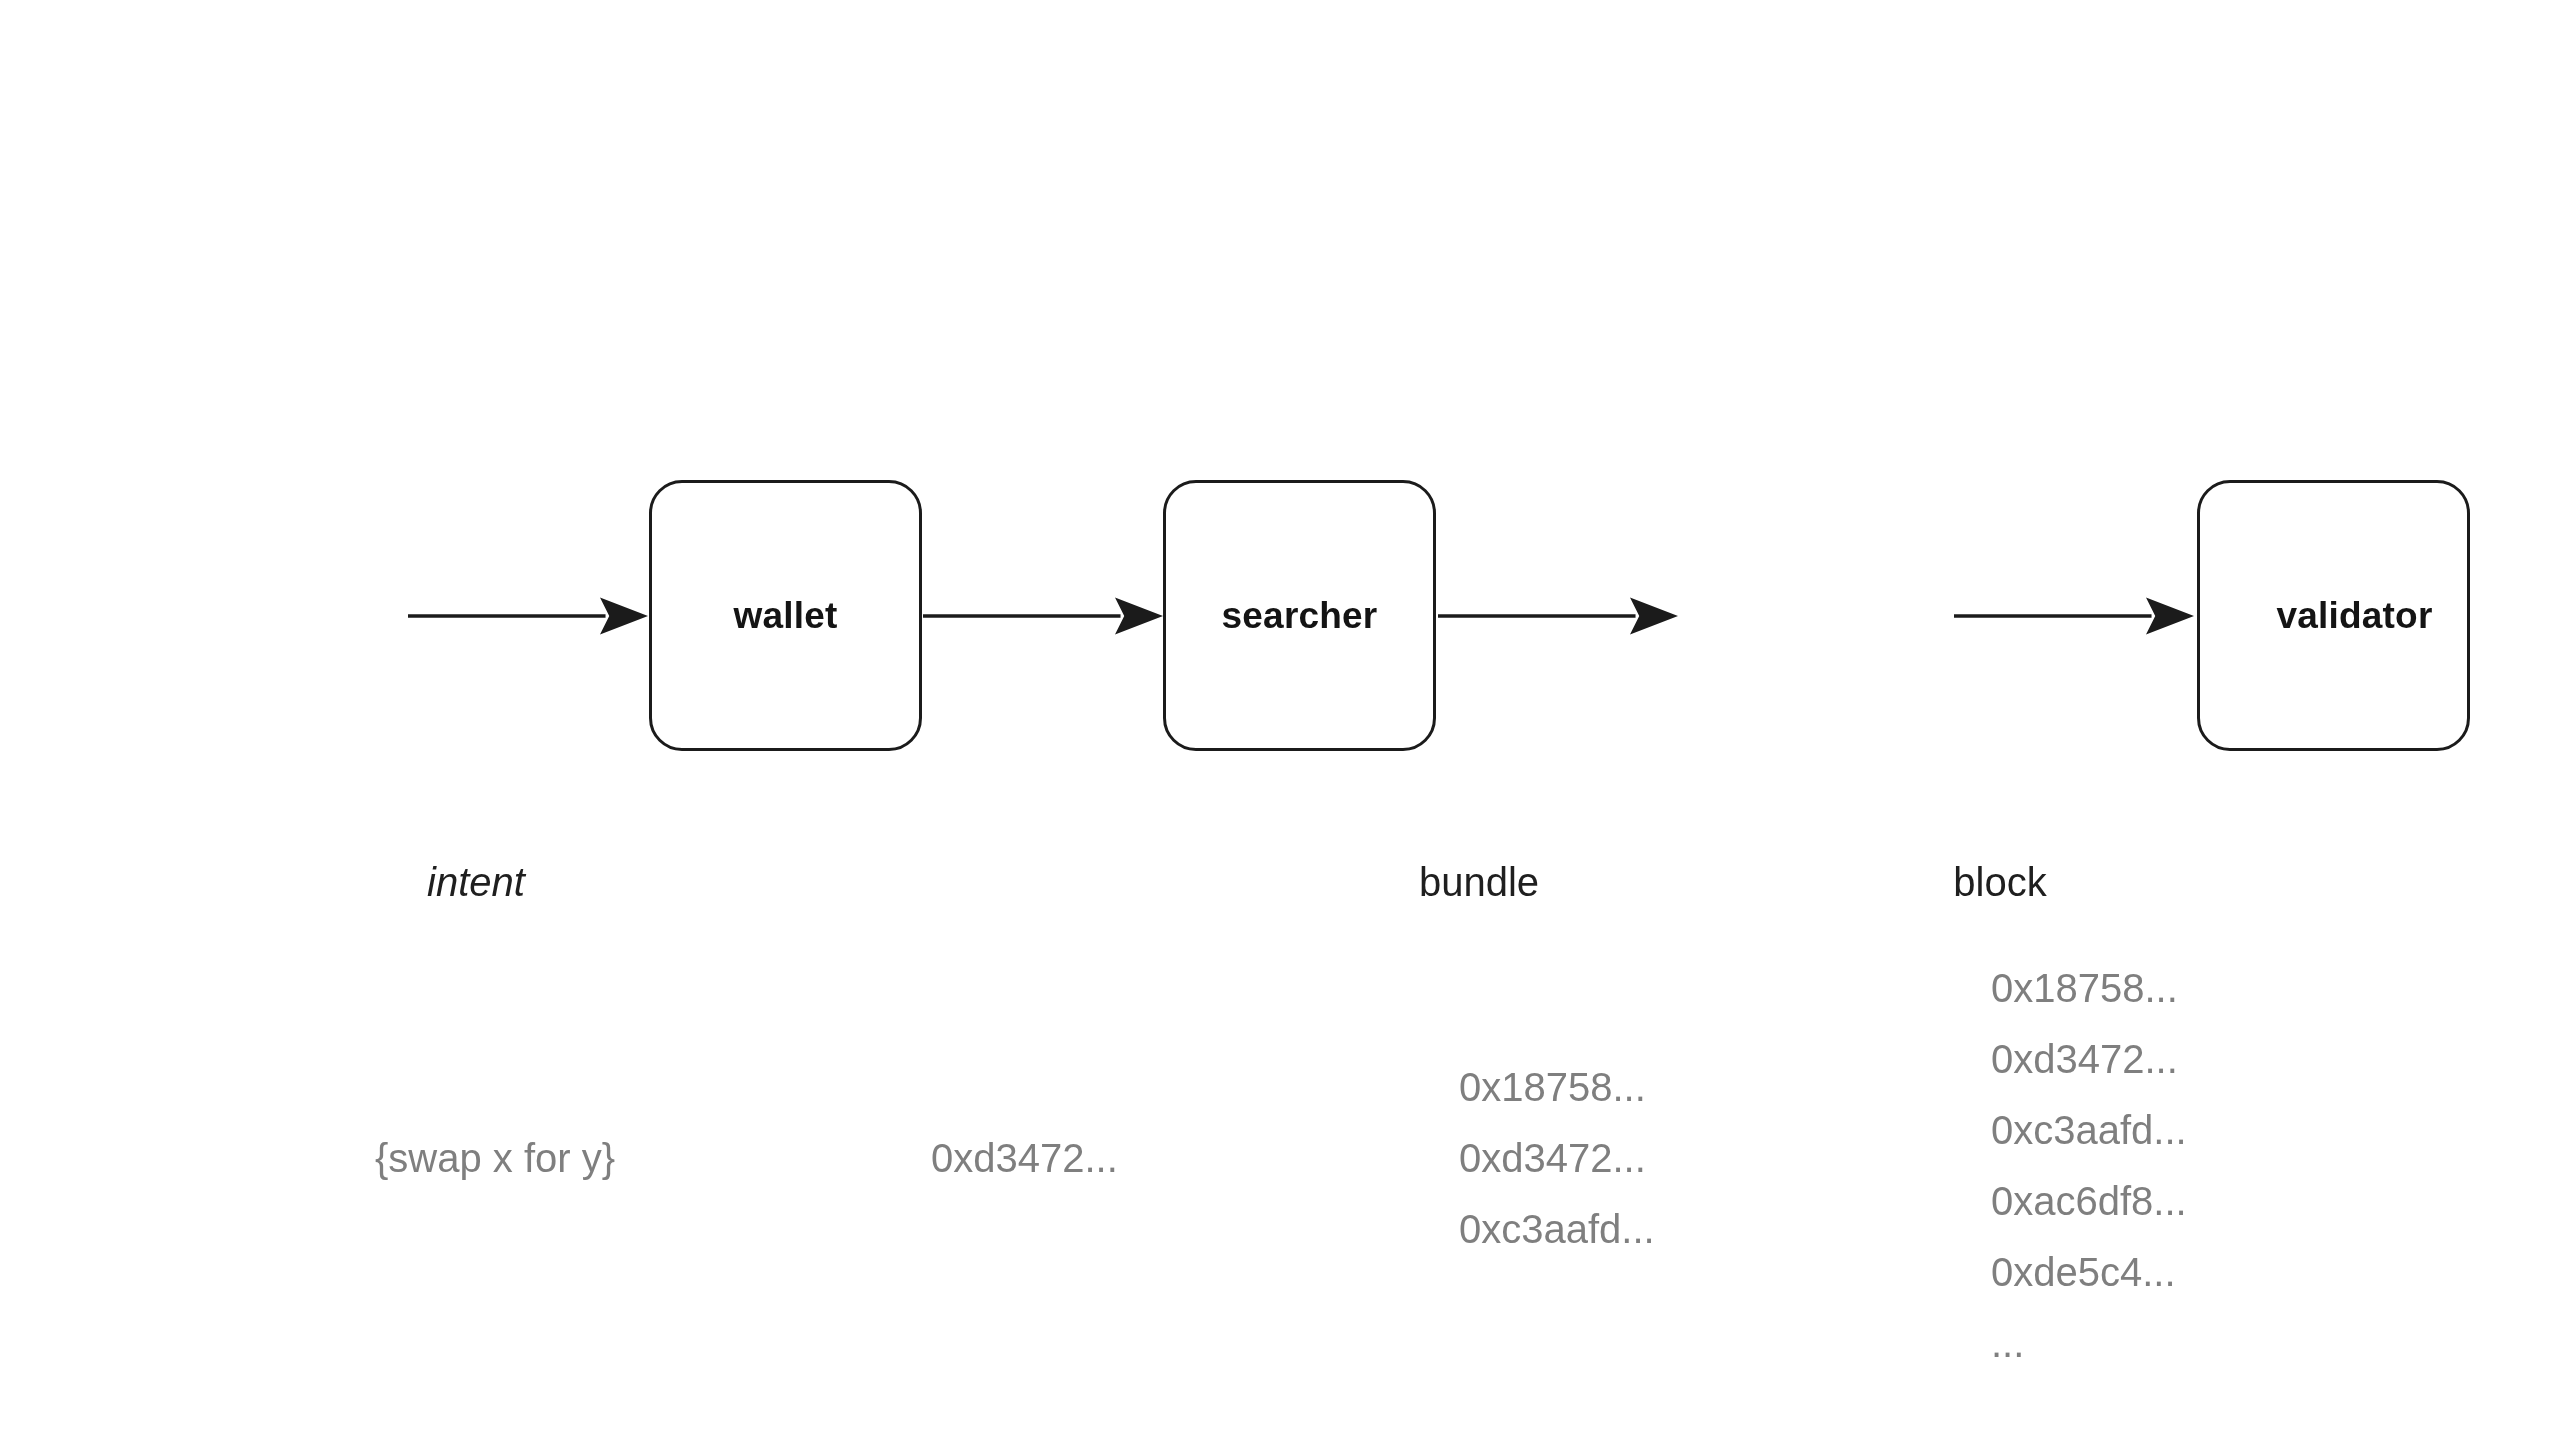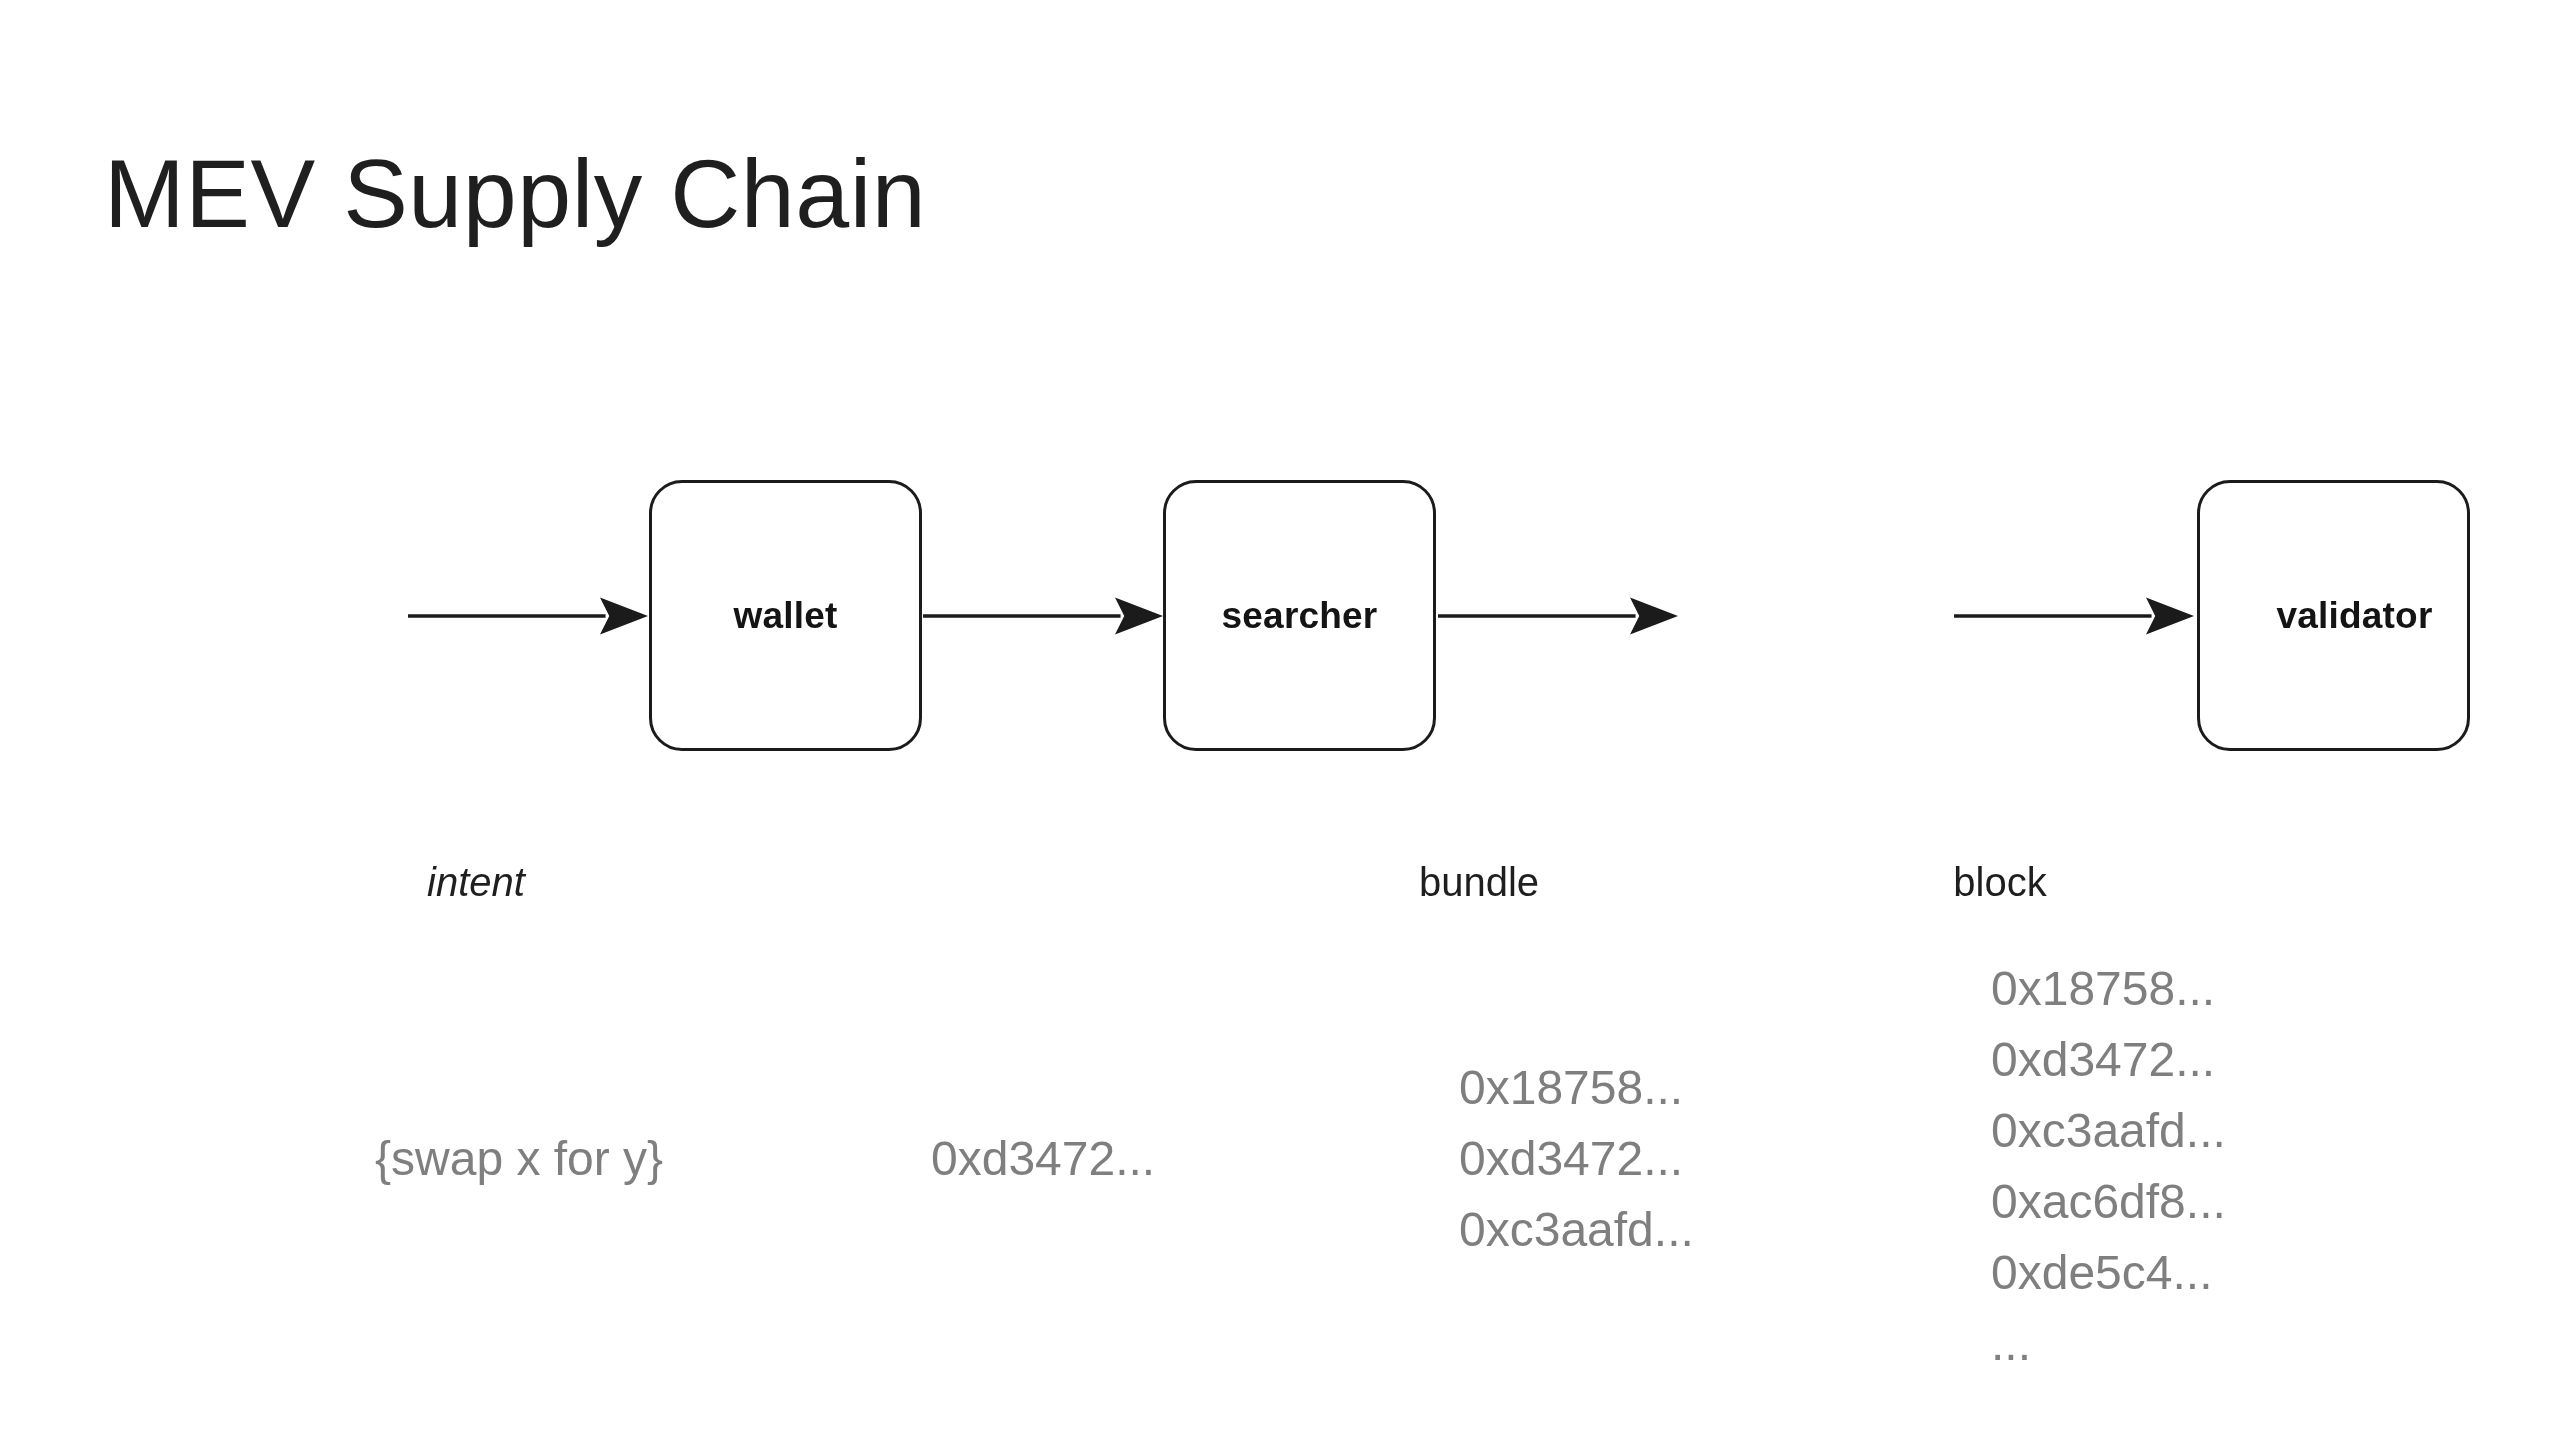--- a/index.html
+++ b/index.html
@@ -94,37 +94,36 @@
   }
   #edge-label-intent      { left: 346px;  top: 860px; width: 260px; font-style: italic; }
   #edge-label-transaction { left: 786px;  top: 860px; width: 390px; }
   #edge-label-bundle      { left: 1349px; top: 860px; width: 260px; }
   #edge-label-block       { left: 1870px; top: 860px; width: 260px; }
 
   
   .payload {
     position: absolute;
     color: #7f7f7f;
-    font-size: 48px;
+    font-size: 40px;
     line-height: 71px;
     white-space: nowrap;
   }
   .payload-line { display: block; }
 
   #payload-intent      { left: 375px;  top: 1123px; }
   #payload-transaction { left: 931px; top: 1123px; }
   #payload-bundle      { left: 1459px; top: 1052px; }
   #payload-block       { left: 1991px; top: 953px; }
 </style>
 </head>
 <body>
 
 <div id="canvas">
 
-  <div id="diagram-title">MEV Supply Chain</div>
 
   <div id="node-row">
 
 
     <div class="node-box" id="node-wallet">
       <span class="node-label">wallet</span>
     </div>
 
     <div class="node-box" id="node-searcher">
       <span class="node-label">searcher</span>

